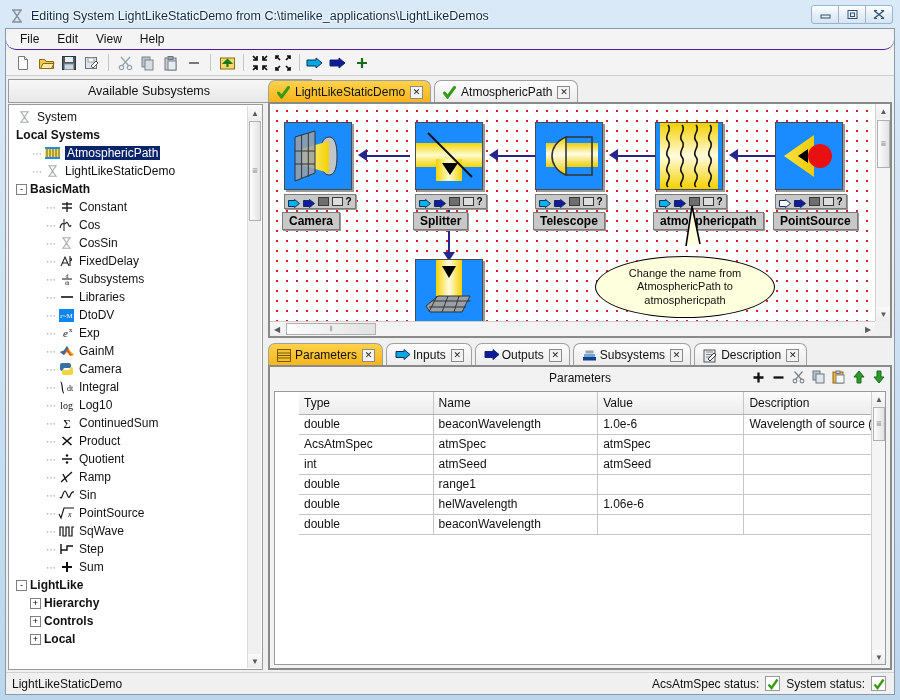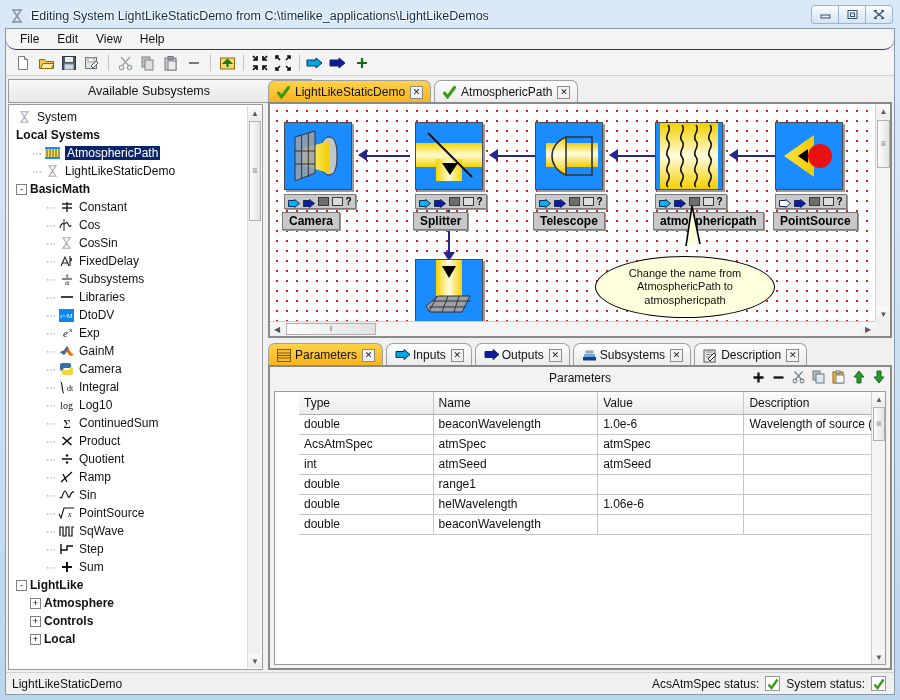--- a/index.html
+++ b/index.html
@@ -625,21 +625,21 @@
               <span class="tlabel">Sum</span>
             </div>
             <div class="trow">
               <span class="tind" style="width: 6px;"></span>
               <span class="texp">-</span>
               <span class="tlabel tbold">LightLike</span>
             </div>
             <div class="trow">
               <span class="tind" style="width: 20px;"></span>
               <span class="texp">+</span>
-              <span class="tlabel tbold">Atmosphere</span>
+              <span class="tlabel tbold">Hierarchy</span>
             </div>
             <div class="trow">
               <span class="tind" style="width: 20px;"></span>
               <span class="texp">+</span>
               <span class="tlabel tbold">Controls</span>
             </div>
             <div class="trow">
               <span class="tind" style="width: 20px;"></span>
               <span class="texp">+</span>
               <span class="tlabel tbold">Local</span>

